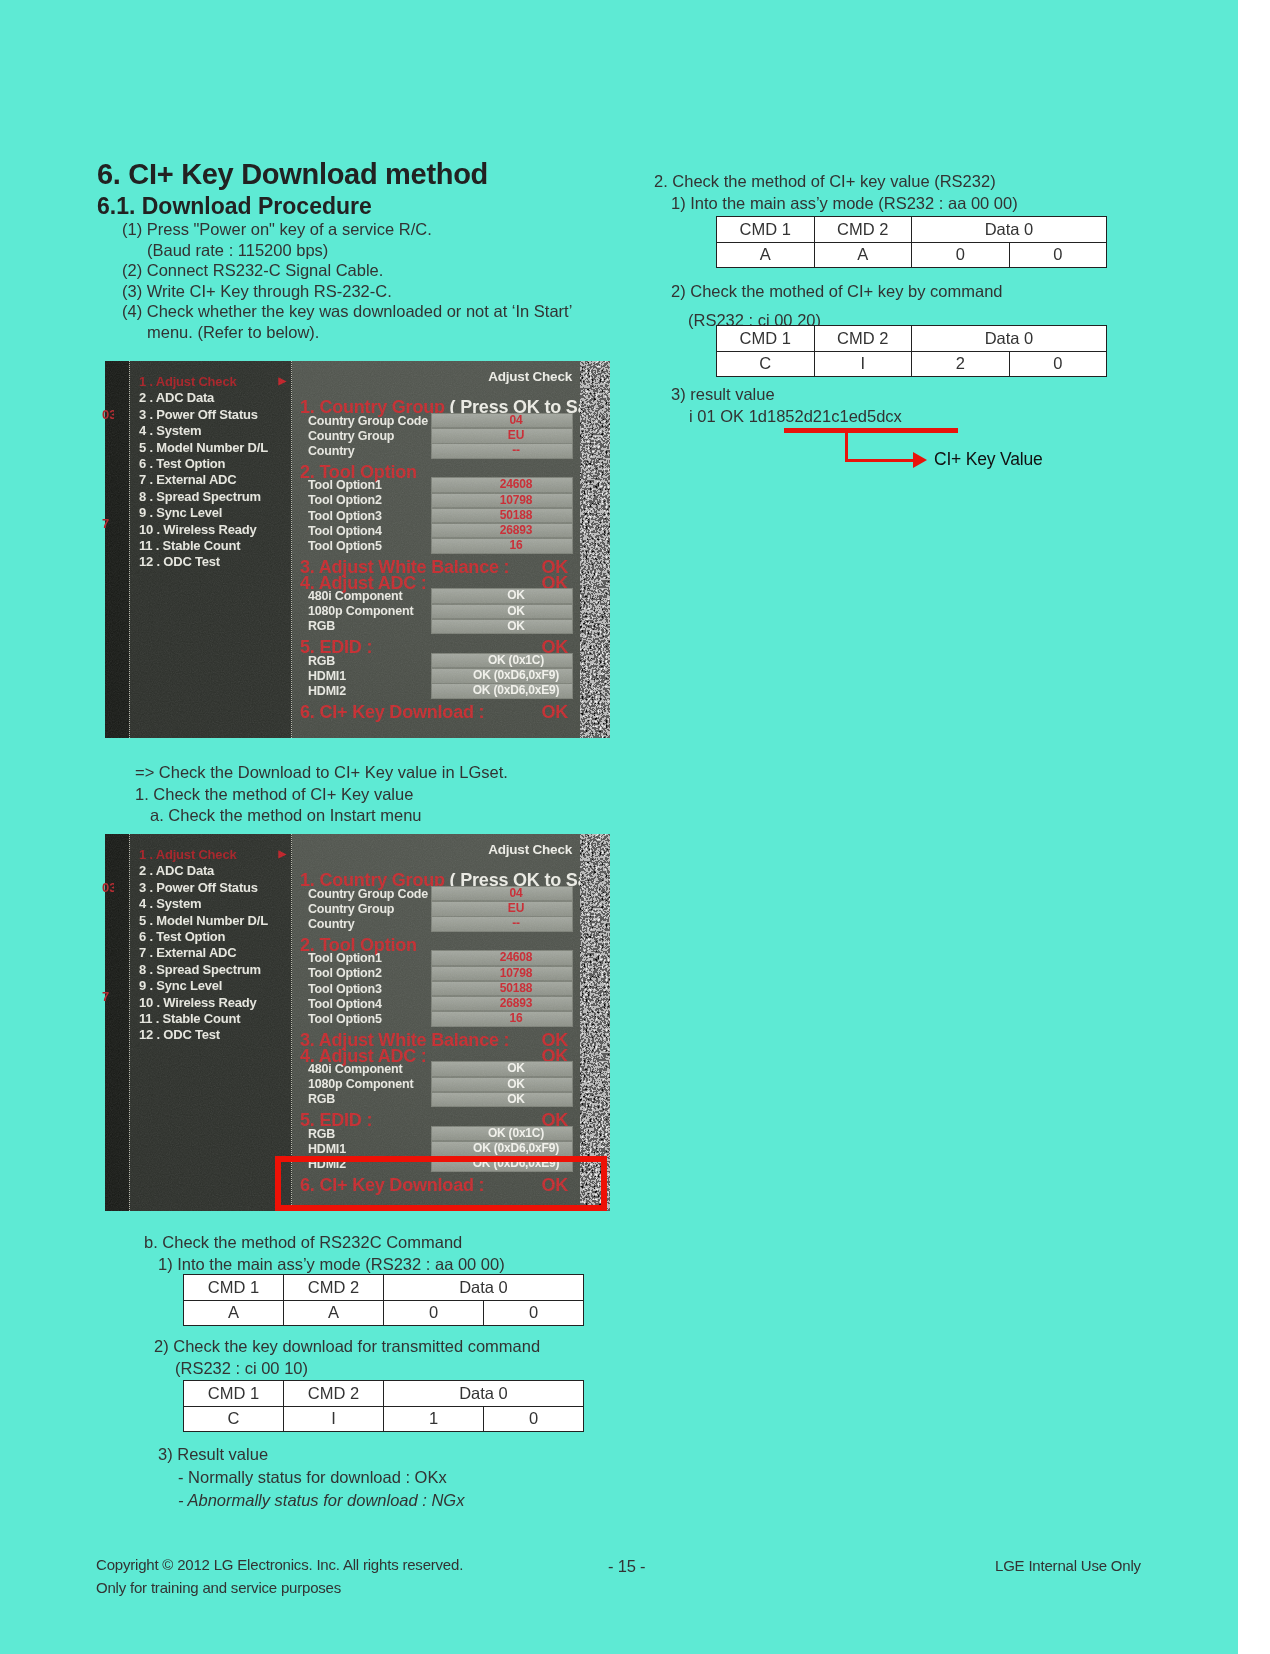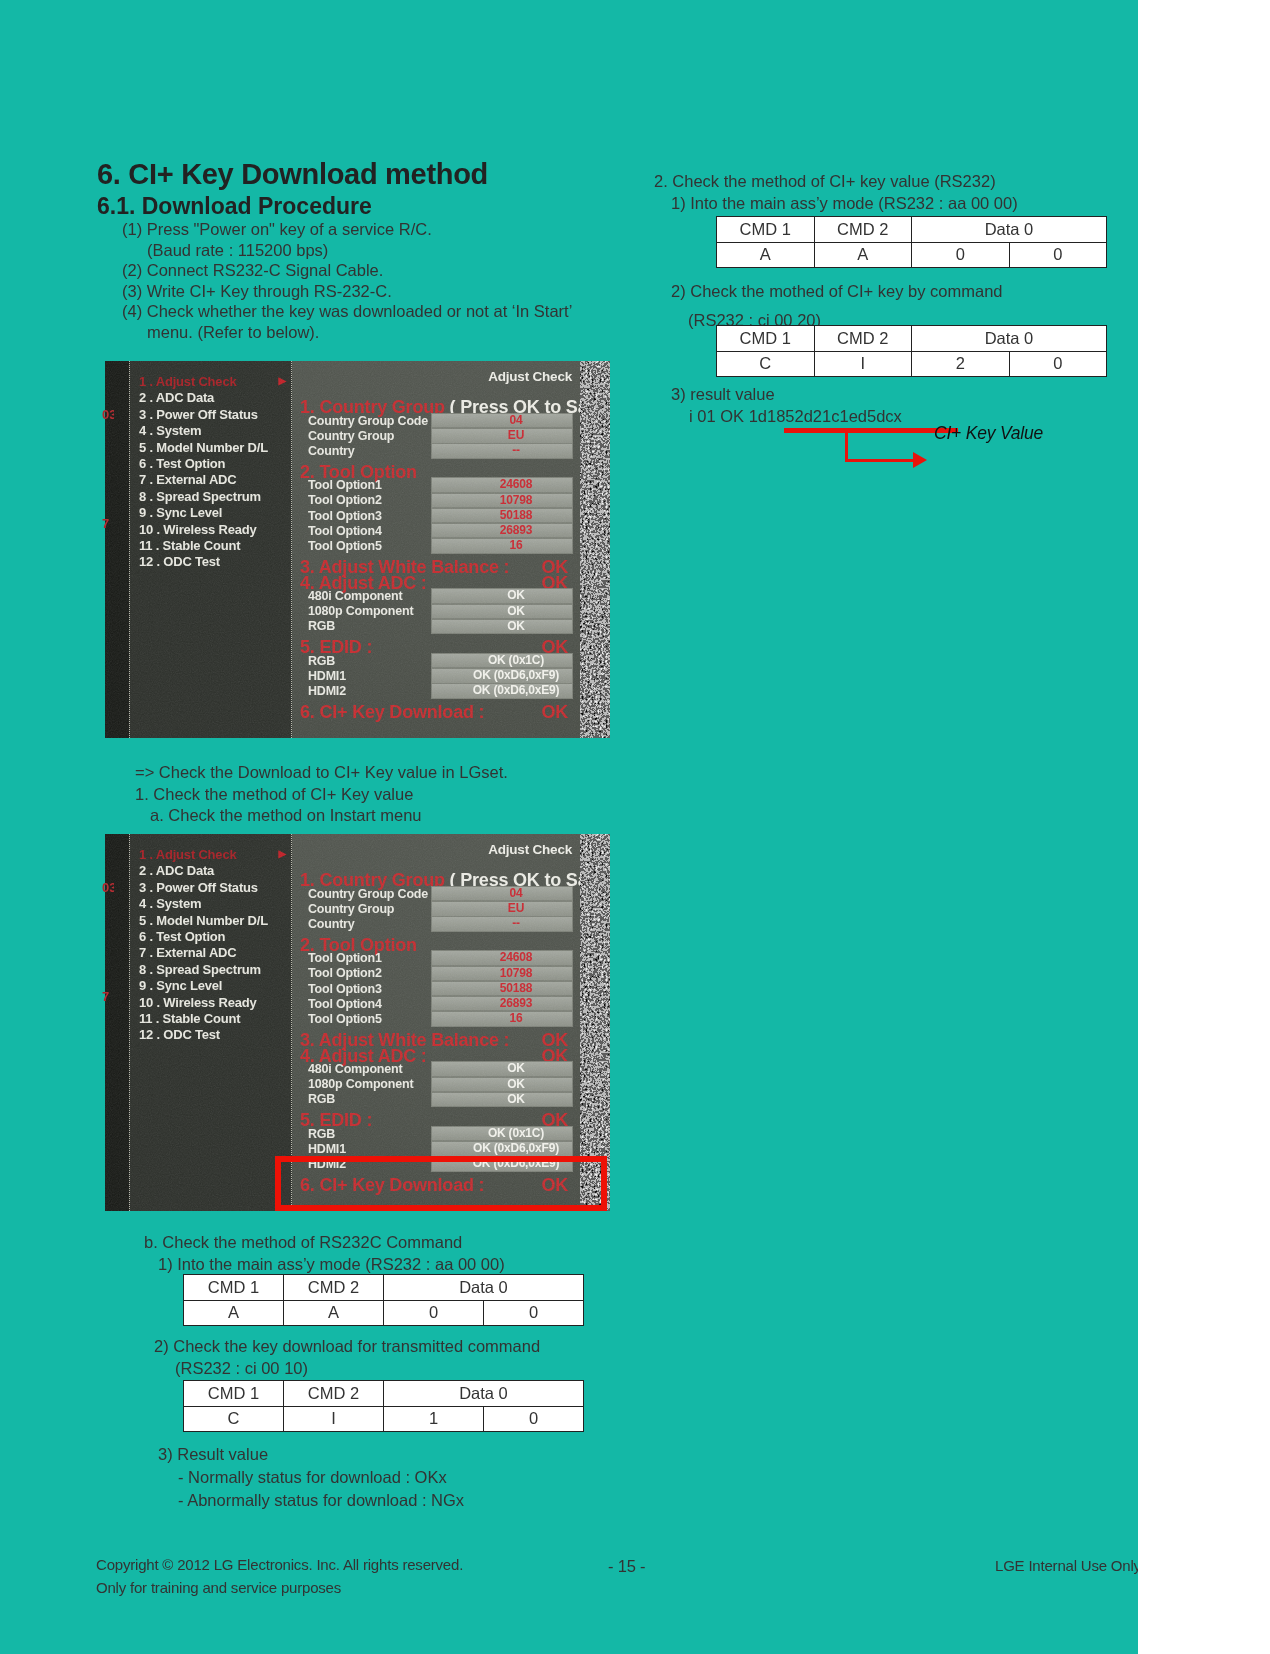--- a/index.html
+++ b/index.html
@@ -1,16 +1,16 @@
 <!DOCTYPE html>
 <html><head>
 <meta charset="utf-8">
 <style>
   html,body{margin:0;padding:0;background:#ffffff;}
-  .page{position:relative;width:1138px;height:1654px;background:#14b8a6;
+  .page{position:relative;width:1238px;height:1654px;background:#5eead4;
         font-family:"Liberation Sans", sans-serif;color:#2a2a2a;overflow:hidden;}
   .abs{position:absolute;}
 
   
   .h1{font-size:29px;font-weight:bold;letter-spacing:-0.3px;color:#222;}
   .h2{font-size:23px;font-weight:bold;color:#222;}
   .doc{font-size:16.5px;line-height:20.6px;white-space:nowrap;color:#333;}
   .doc .ind{margin-left:25px;}
   .doc2{font-size:16.5px;line-height:21.5px;white-space:nowrap;color:#333;}
   .small-ind{margin-left:15px;}
@@ -385,21 +385,21 @@
       <td>C</td>
       <td>I</td>
       <td>1</td>
       <td>0</td>
     </tr>
   </tbody>
     </table>
 
   <div class="abs doc2" style="left:158px;top:1444px;">3) Result value</div>
   <div class="abs doc2" style="left:178px;top:1467px;">- Normally status for download : OKx</div>
-  <div class="abs doc2" style="left:178px;top:1490px;">- Abnormally status for download : NGx</div>
+  <div class="abs doc2" style="left:178px;top:1490px;font-style:italic;">- Abnormally status for download : NGx</div>
 
   <div class="abs doc2" style="left:654px;top:171px;">2. Check the method of CI+ key value (RS232)</div>
   <div class="abs doc2" style="left:671px;top:193px;">1) Into the main ass’y mode (RS232 : aa 00 00)</div>
 
   <table class="abs cmdtable w390" style="left:716px;top:216px;">
     <colgroup>
         <col>
         <col>
         <col>
         <col>
@@ -444,20 +444,20 @@
   </tbody>
     </table>
 
   <div class="abs doc2" style="left:671px;top:384px;">3) result value</div>
   <div class="abs doc2" style="left:689px;top:406px;"><span>i 01 OK </span><span>1d1852d21c1ed5dcx</span></div>
 
   <div class="abs red-underline" style="left:784px;top:428px;width:174px;"></div>
   <div class="abs red-vline" style="left:845px;top:433px;height:28px;"></div>
   <div class="abs red-hline" style="left:845px;top:459px;width:70px;"></div>
   <div class="abs red-arrowhead" style="left:913px;top:452px;"></div>
-  <div class="abs key-label" style="left:934px;top:423px;font-style:italic;">CI+ Key Value</div>
+  <div class="abs key-label" style="left:934px;top:449px;">CI+ Key Value</div>
 
   <div class="abs foot" style="left:96px;top:1556px;">Copyright  © 2012  LG Electronics. Inc. All rights reserved.</div>
   <div class="abs foot" style="left:96px;top:1579px;">Only for training and service purposes</div>
   <div class="abs foot" style="left:608px;top:1557px;font-size:16.5px;">- 15 -</div>
   <div class="abs foot" style="left:995px;top:1557px;">LGE Internal Use Only</div>
 
 </div>
 
 </body></html>

